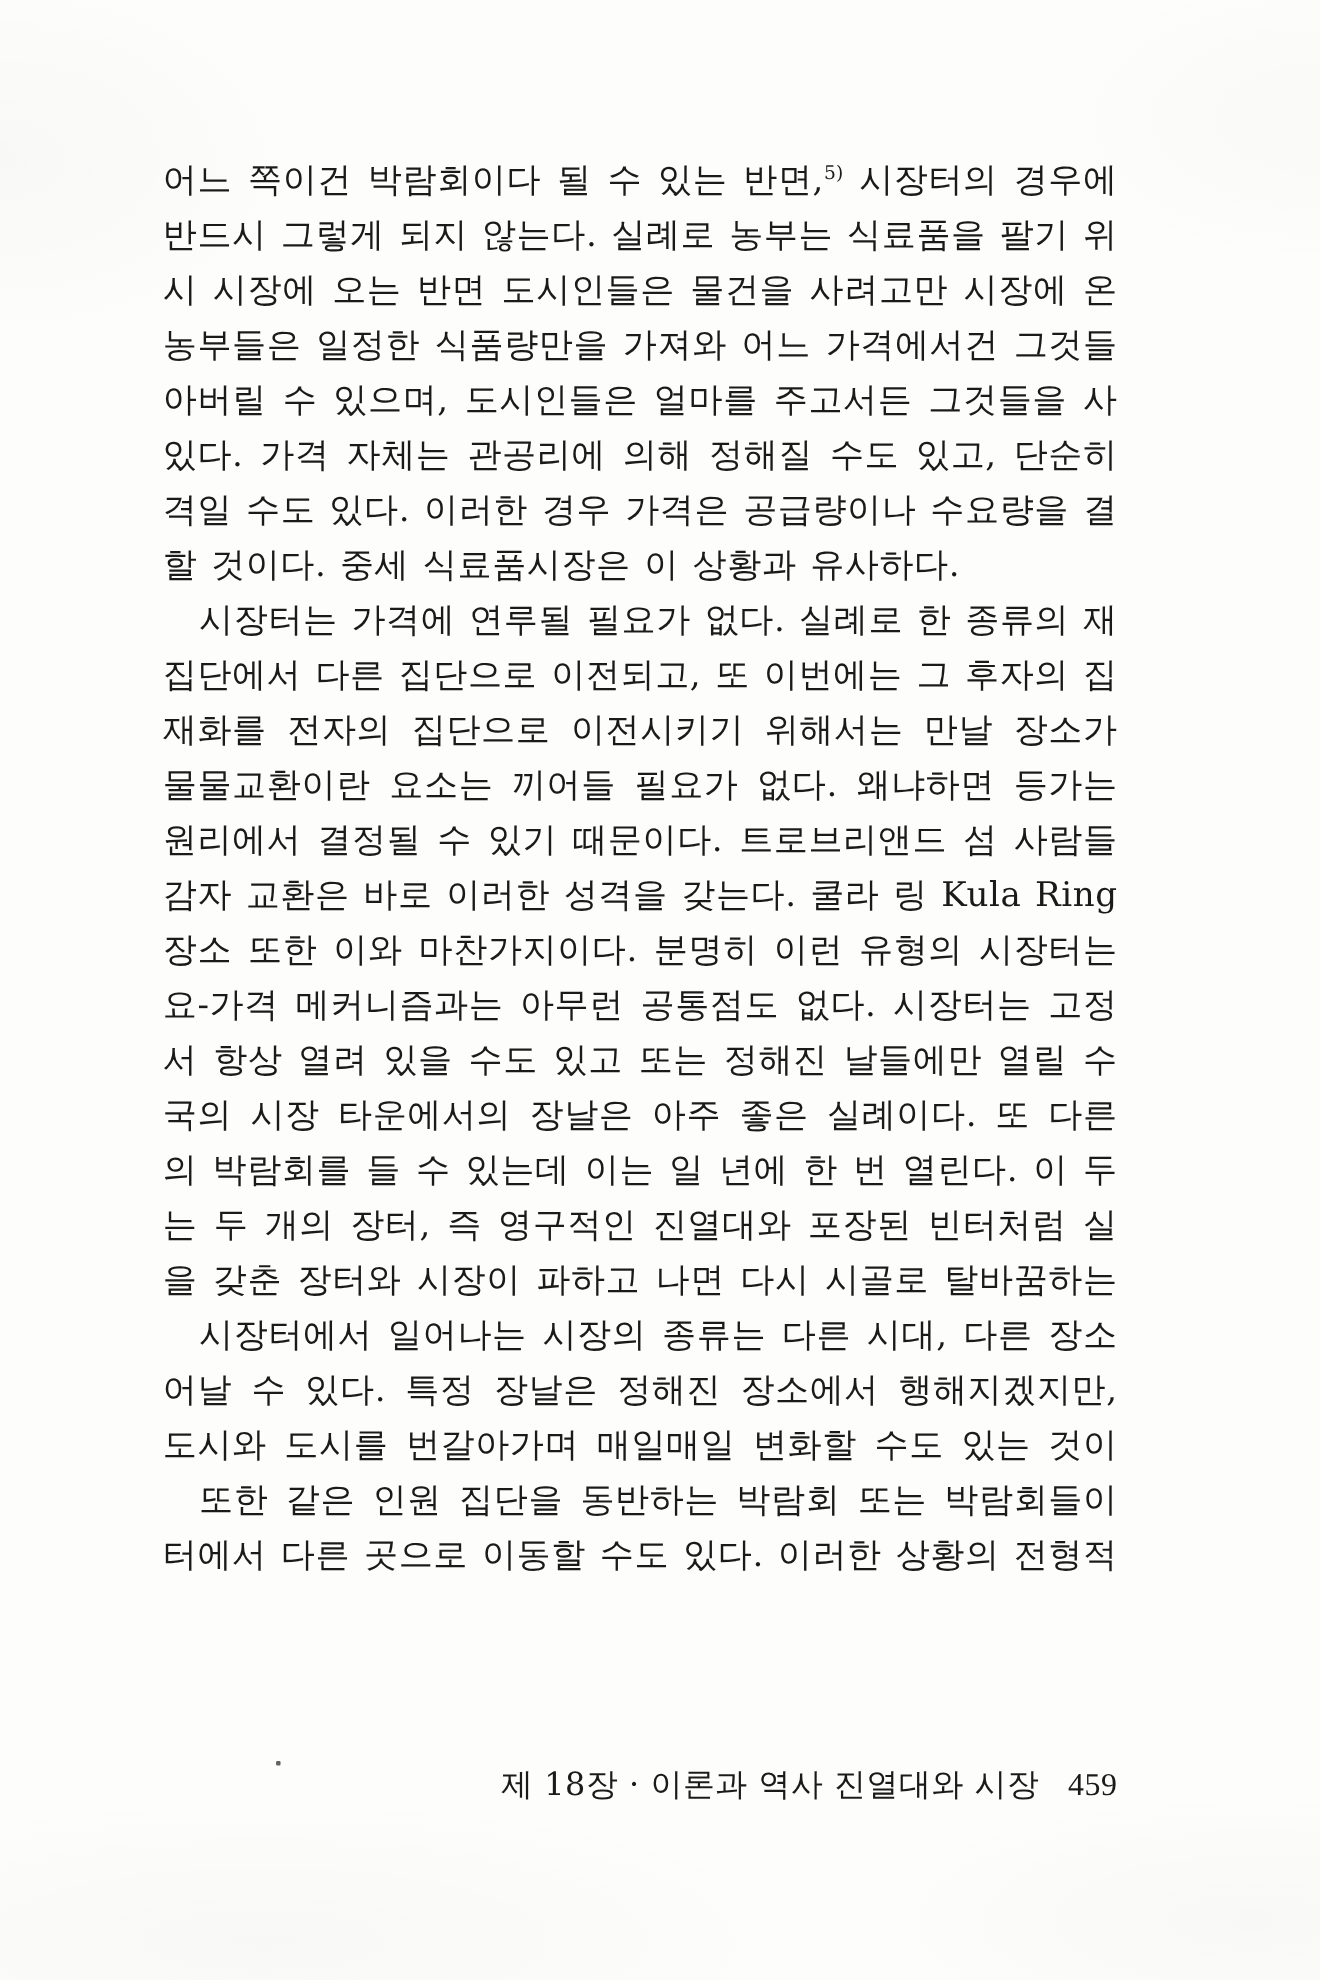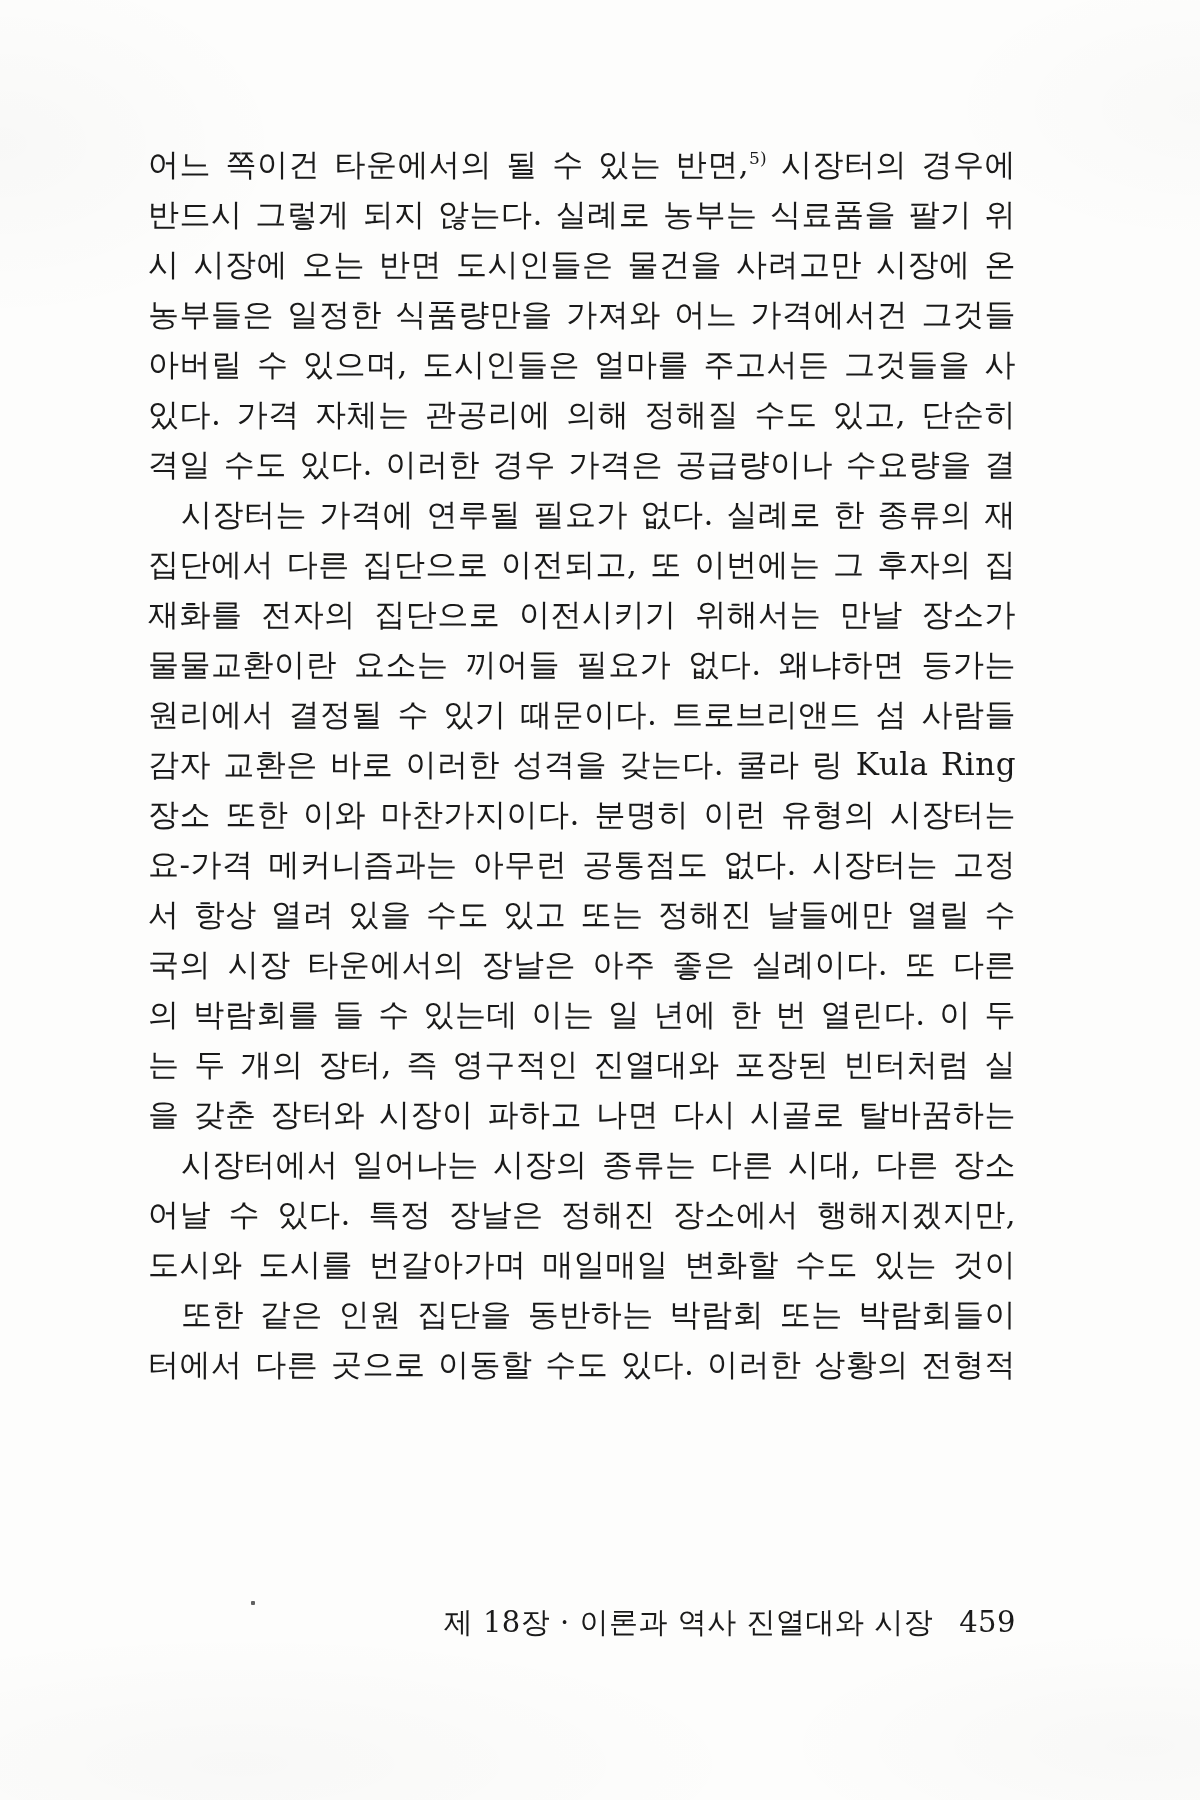--- a/index.html
+++ b/index.html
@@ -60,20 +60,21 @@
     top: 1601px;
     width: 868px;
     text-align: right;
     font-size: 29px;
     line-height: 42px;
     letter-spacing: 0.5px;
     color: #1a1a1a;
   }
   .footer-line .page-number {
     margin-left: 26px;
+    font-family: Liberation Serif, serif;
   }
   .scan-dot {
     position: absolute;
     left: 251px;
     top: 1601px;
     width: 4px;
     height: 4px;
     background: #3a3a3a;
     border-radius: 1px;
     opacity: 0.8;
@@ -81,28 +82,29 @@
 </style>
 </head>
 <body>
 
 <div class="page">
 
   <main class="text-block">
 
     <div class="para">
       <div class="line">
-        <span>어느 쪽이건 타운에서의 될 수 있는 반면,</span><sup class="fnref">5)</sup><span> 시장터의 경우에서는 이는</span>
+        <span>어느 쪽이건 박람회이다 될 수 있는 반면,</span><sup class="fnref">5)</sup><span> 시장터의 경우에서는 이는</span>
       </div>
       <div class="line">반드시 그렇게 되지 않는다. 실례로 농부는 식료품을 팔기 위해서만 도</div>
       <div class="line">시 시장에 오는 반면 도시인들은 물건을 사려고만 시장에 온다. 게다가</div>
       <div class="line">농부들은 일정한 식품량만을 가져와 어느 가격에서건 그것들을 모두 팔</div>
       <div class="line">아버릴 수 있으며, 도시인들은 얼마를 주고서든 그것들을 사들일 수도</div>
       <div class="line">있다. 가격 자체는 관공리에 의해 정해질 수도 있고, 단순히 전통적 가</div>
       <div class="line">격일 수도 있다. 이러한 경우 가격은 공급량이나 수요량을 결정하지 못</div>
+      <div class="line last">할 것이다. 중세 식료품시장은 이 상황과 유사하다.</div>
     </div>
 
     <div class="para">
       <div class="line indent">시장터는 가격에 연루될 필요가 없다. 실례로 한 종류의 재화가 한</div>
       <div class="line">집단에서 다른 집단으로 이전되고, 또 이번에는 그 후자의 집단이 다른</div>
       <div class="line">재화를 전자의 집단으로 이전시키기 위해서는 만날 장소가 있어야 한다.</div>
       <div class="line">물물교환이란 요소는 끼어들 필요가 없다. 왜냐하면 등가는 전혀 다른</div>
       <div class="line">원리에서 결정될 수 있기 때문이다. 트로브리앤드 섬 사람들의 생선과</div>
       <div class="line">감자 교환은 바로 이러한 성격을 갖는다. 쿨라 링 Kula Ring의 만남의</div>
       <div class="line">장소 또한 이와 마찬가지이다. 분명히 이런 유형의 시장터는 공급-수</div>

